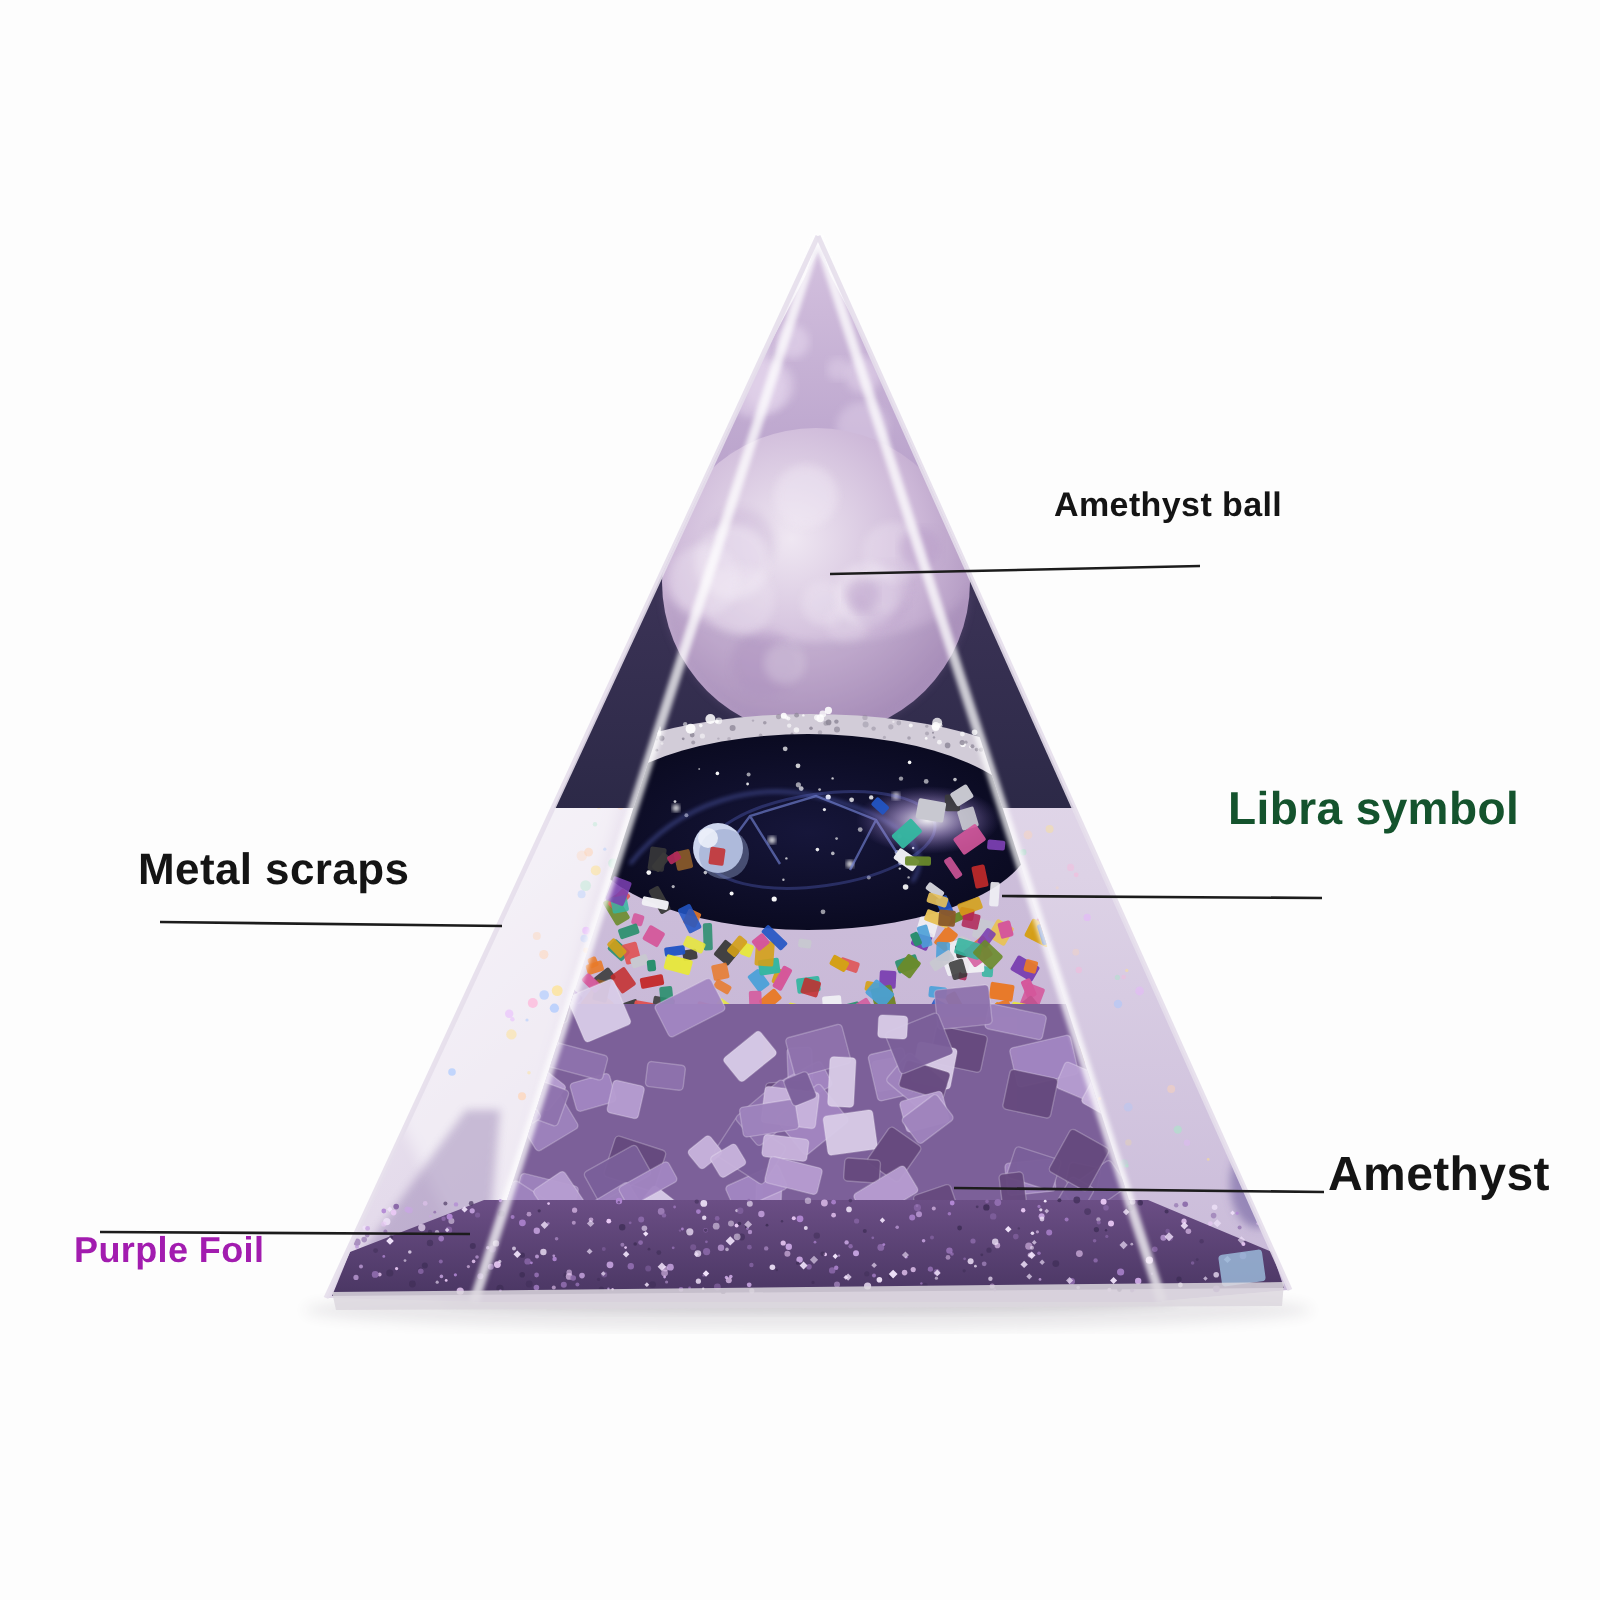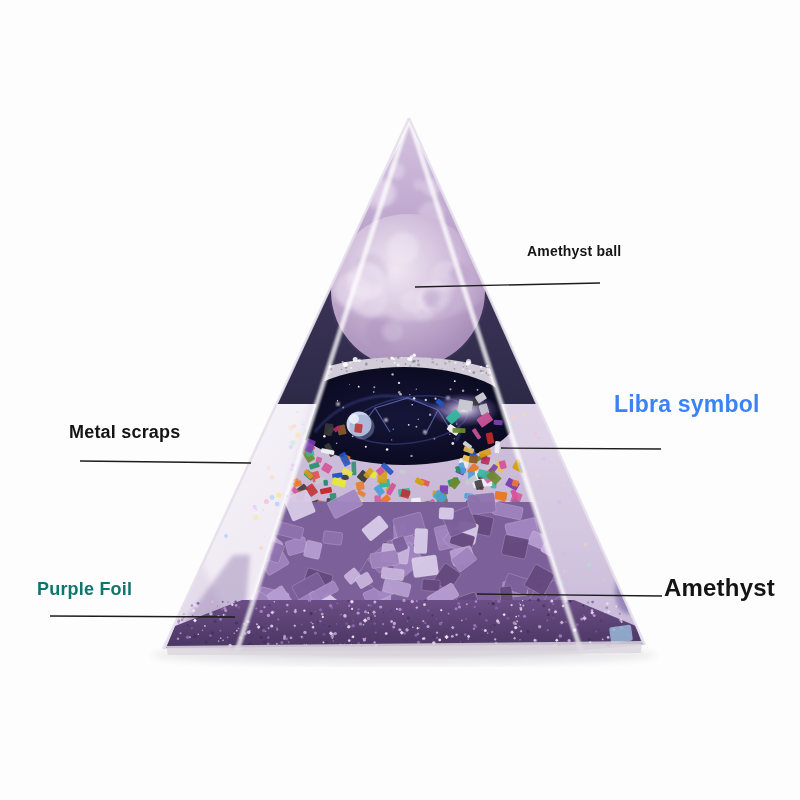--- a/index.html
+++ b/index.html
@@ -6,23 +6,23 @@
   .stage{
     position:relative; width:800px; height:800px; overflow:hidden;
     background:#fdfdfd;
     font-family:"Liberation Sans", sans-serif;
   }
   .stage svg{position:absolute; left:0; top:0;}
   .lbl{
     position:absolute; font-weight:700; color:#141414;
     white-space:nowrap; line-height:1.1; letter-spacing:.2px;
   }
-  .lbl-ball     {left:527px; top:244px; font-size:14px;}
+  .lbl-ball     {left:527px; top:244px; font-size:17px;}
   .lbl-libra    {left:614px; top:392px; font-size:23px;}
-  .lbl-metal    {left:69px;  top:423px; font-size:18px;}
+  .lbl-metal    {left:69px;  top:423px; font-size:22px;}
   .lbl-foil     {left:37px;  top:580px; font-size:18px;}
   .lbl-amethyst {left:664px; top:575px; font-size:24px;}
 </style>
 </head>
 <body>
 
 <div class="stage">
 
 <svg width="800" height="800" viewBox="0 0 800 800">
   <defs>
@@ -1107,17 +1107,17 @@
   <g stroke="#1c1c1c" stroke-width="1.3">
     <line x1="415" y1="287" x2="600" y2="283"></line>
     <line x1="501" y1="448" x2="661" y2="449"></line>
     <line x1="80" y1="461" x2="251" y2="463"></line>
     <line x1="50" y1="616" x2="235" y2="617"></line>
     <line x1="477" y1="594" x2="662" y2="596"></line>
   </g>
 </svg>
 
   <div class="lbl lbl-ball" style="color: rgb(20, 20, 20);">Amethyst ball</div>
-  <div class="lbl lbl-libra" style="color: #3b82f6;">Libra symbol</div>
+  <div class="lbl lbl-libra" style="color: #14532d;">Libra symbol</div>
   <div class="lbl lbl-metal" style="color: rgb(20, 20, 20);">Metal scraps</div>
-  <div class="lbl lbl-foil" style="color: #0f766e;">Purple Foil</div>
+  <div class="lbl lbl-foil" style="color: #a21caf; margin-top: 36px;">Purple Foil</div>
   <div class="lbl lbl-amethyst" style="color: rgb(20, 20, 20);">Amethyst</div>
 </div>
 
 </body></html>

